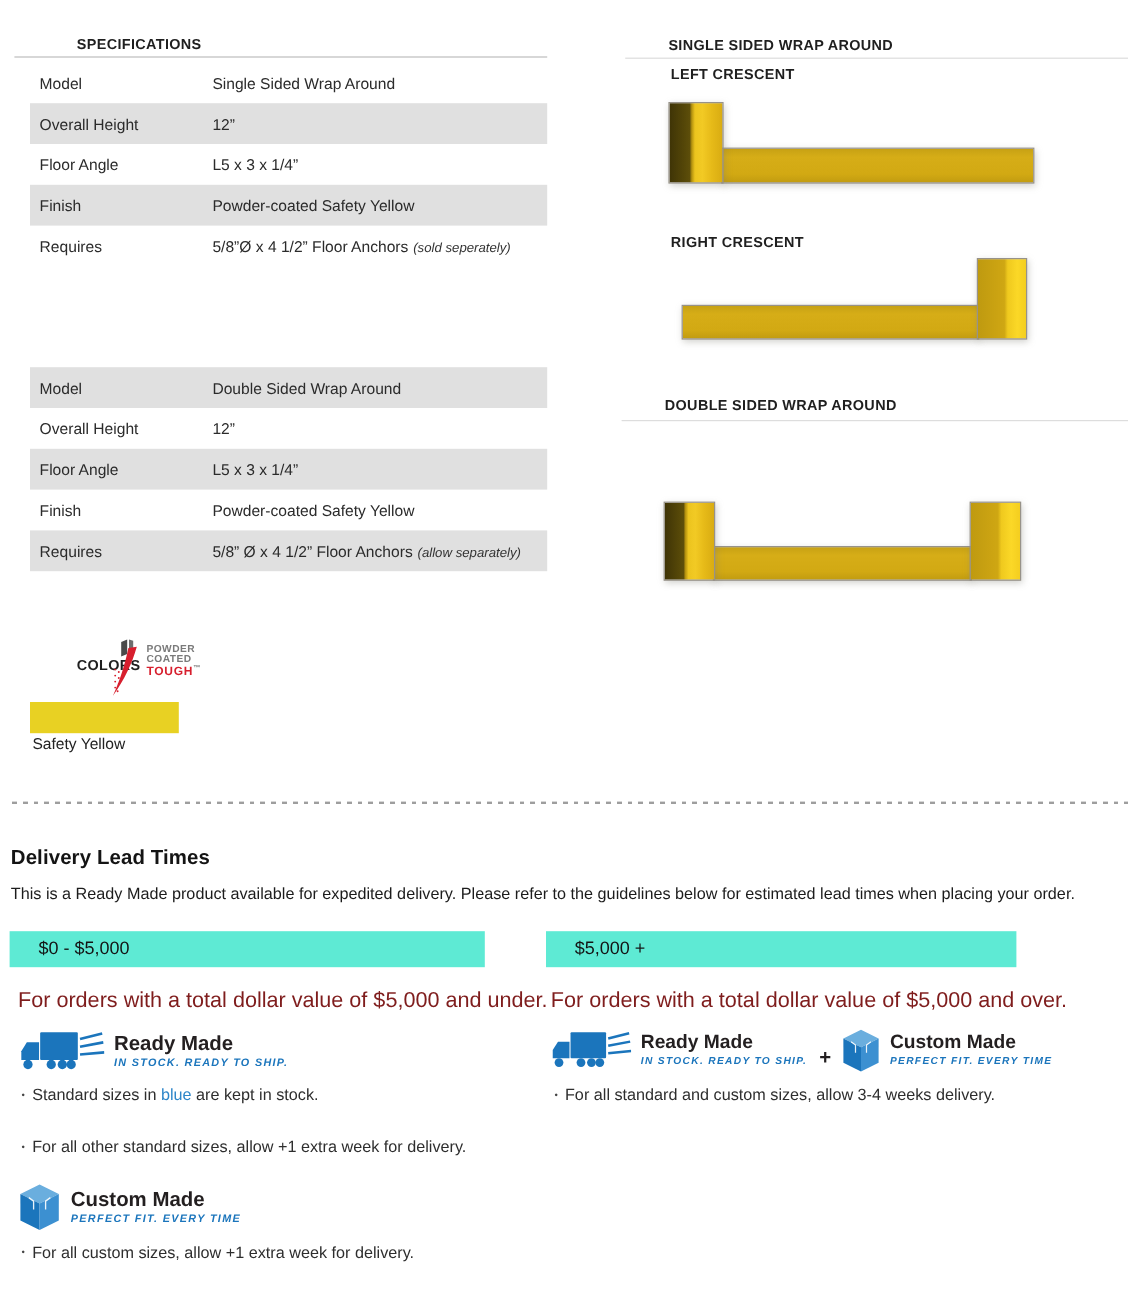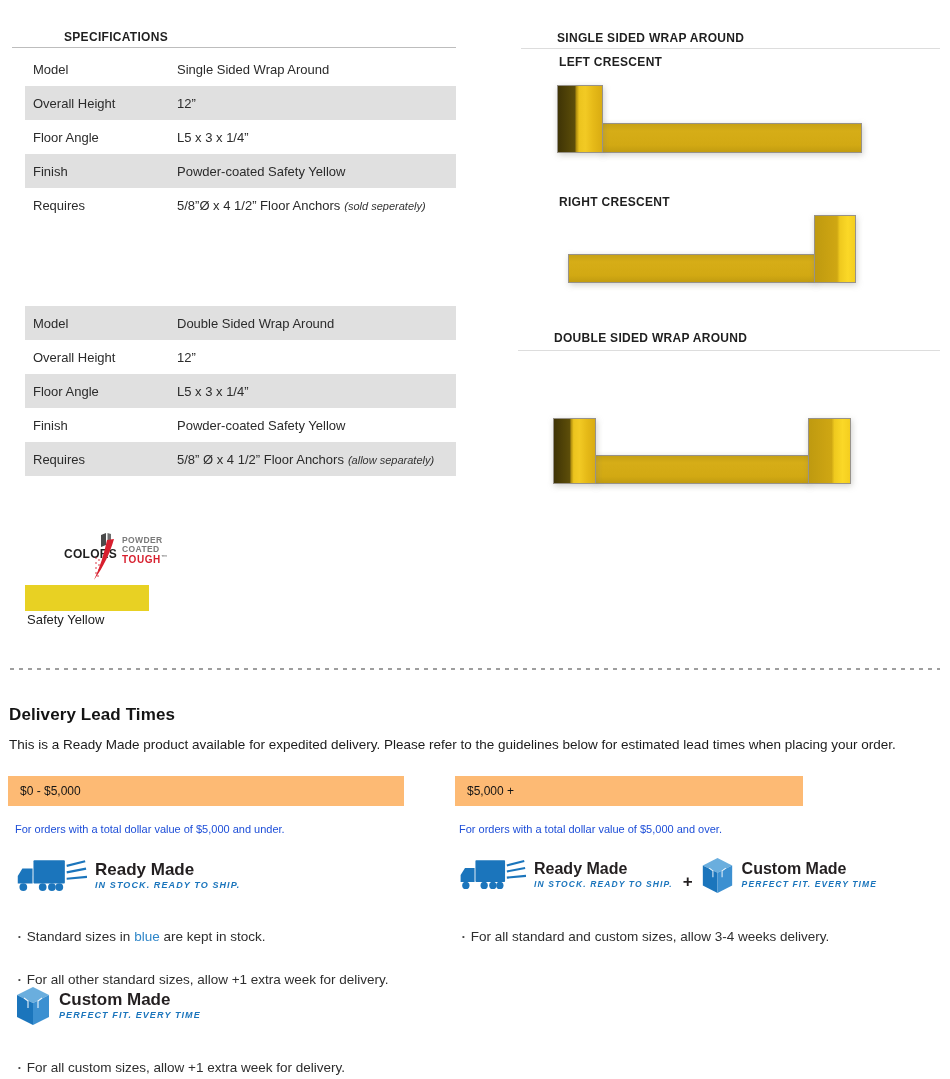--- a/index.html
+++ b/index.html
@@ -30,35 +30,35 @@
   .post, .bar{position:absolute;border:1px solid #979289;box-sizing:border-box;filter:drop-shadow(1px 2px 3px rgba(120,120,110,.35));}
   .post.dark-left{background:linear-gradient(90deg,#3f3406 0%,#554708 28%,#5d4e0a 38%,#b5920f 42%,#ecc41e 48%,#f2ca24 62%,#e6ba18 80%,#d9ac12 100%);}
   .post.bright-right{background:linear-gradient(90deg,#bf9a10 0%,#cba312 40%,#cfa713 55%,#efc91e 62%,#fbd827 82%,#f4ce1f 100%);}
   .bar{background:linear-gradient(180deg,#c7a114 0%,#d6ad17 25%,#d2a913 75%,#c29c10 100%);}
 
   
   .dashes{position:absolute;left:10px;top:668px;width:930px;height:2px;
     background:repeating-linear-gradient(90deg,#9e9e9e 0 4px,transparent 4px 9px);}
   .dl-title{position:absolute;left:9px;top:705px;font-size:17px;font-weight:700;color:#141414;letter-spacing:.1px;}
   .dl-intro{position:absolute;left:9px;top:737px;font-size:13.5px;color:#1c1c1c;white-space:nowrap;}
-  .price-bar{position:absolute;top:776px;height:30px;background:#fdba74;font-size:12px;color:#141414;line-height:30px;padding-left:12px;box-sizing:border-box;}
+  .price-bar{position:absolute;top:776px;height:30px;background:#5eead4;font-size:15px;color:#141414;line-height:30px;padding-left:24px;box-sizing:border-box;}
   .price-bar.left{left:8px;width:396px;}
-  .price-bar.right{left:455px;width:348px;}
-  .price-sub{position:absolute;top:823px;font-size:11px;color:#1d4ed8;}
+  .price-bar.right{left:455px;width:392px;}
+  .price-sub{position:absolute;top:823px;font-size:18px;color:#7f1d1d;}
   .price-sub.left{left:15px;}
   .price-sub.right{left:459px;}
 
   .logo-row{position:absolute;display:flex;align-items:center;}
   .logo{display:flex;align-items:center;}
   .logo-text{margin-left:8px;line-height:1.05;}
   .logo-title{display:block;font-size:17px;font-weight:800;color:#231f20;}
   .logo-tag{display:block;font-size:9px;font-weight:700;color:#1b75bc;letter-spacing:1.1px;margin-top:2px;font-style:italic;}
   .plus{font-size:17px;font-weight:800;color:#231f20;margin:14px 8px 0 10px;}
 
-  .bullet-line{position:absolute;font-size:13.5px;color:#2e2e2e;white-space:nowrap;margin-top:24px;}
+  .bullet-line{position:absolute;font-size:13.5px;color:#2e2e2e;white-space:nowrap;}
   .bdot{font-size:8px;vertical-align:2px;margin-right:6px;color:#444;}
   .blue-word{color:#2e86c9;}
   .ital{font-style:italic;}
 </style>
 </head>
 <body>
 
 <div id="page">
 
   <div class="sec-title" style="left:28px;top:30px;">SPECIFICATIONS</div>

